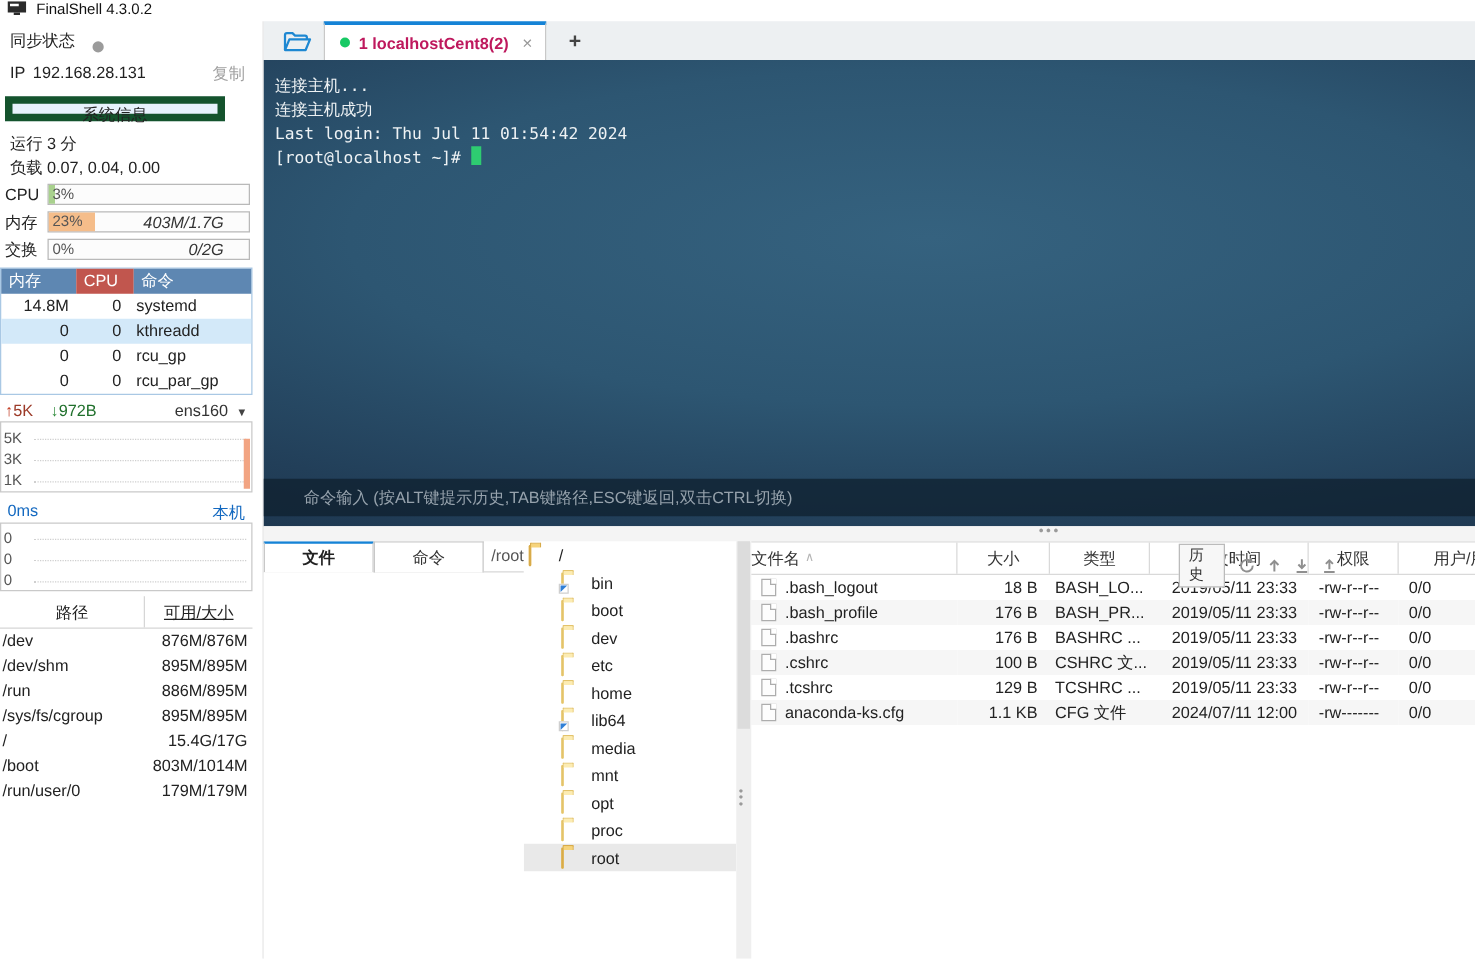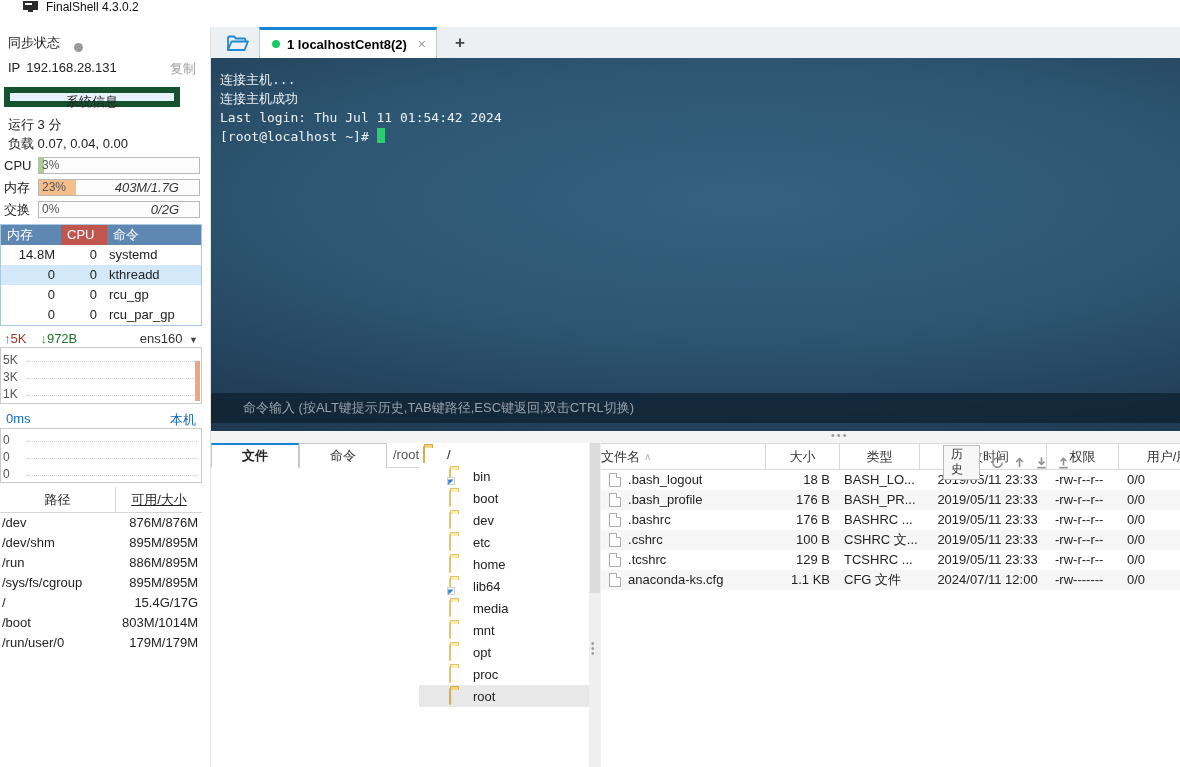--- a/index.html
+++ b/index.html
@@ -1,20 +1,20 @@
 <!DOCTYPE html>
 <html><head>
 <meta charset="utf-8">
 <style>
   * { margin:0; padding:0; box-sizing:border-box; }
   html,body { width:1180px; height:767px; overflow:hidden; background:#fff;
     font-family:"Liberation Sans","DejaVu Sans",sans-serif; font-size:13px; color:#222; }
 
   
-  #titlebar { height:27px; display:flex; align-items:flex-start; padding-left:23px; background:#fff; }
+  #titlebar { height:17px; display:flex; align-items:flex-start; padding-left:6px; background:#fff; }
   #titlebar .appicon { width:15px; height:12px; margin:1px 8px 0 0; }
   #titlebar .title { font-size:12px; color:#111; line-height:14px; }
 
   #app-row { display:flex; height:750px; }
 
   
   #sidebar { position:relative; width:202px; height:750px; background:#fff; flex:none; }
   .abs { position:absolute; }
   .muted { color:#a0a0a0; }
   #sync-row { top:7px; left:8px; right:4px; display:flex; align-items:flex-end; }
@@ -76,21 +76,21 @@
   #main { width:978px; display:flex; flex-direction:column; border-left:1px solid #e4e4e4; margin-left:-1px; }
   #main { margin-left:8px; width:970px; }
 
   #tabbar { height:31px; background:#edf0f2; position:relative; flex:none; }
   #folder-btn { position:absolute; left:8px; top:3px; width:38px; height:26px;
     display:flex; align-items:center; justify-content:center; cursor:pointer; }
   #term-tab { position:absolute; left:48px; top:0; height:31px; width:178px; background:#fff;
     border-top:3px solid #1583d6; border-left:1px solid #c8c8c8; border-right:1px solid #c8c8c8;
     display:flex; align-items:center; padding:0 8px 0 12px; cursor:pointer; }
   #term-tab .gdot { width:8px; height:8px; border-radius:50%; background:#17c964; margin-right:7px; flex:none; }
-  #term-tab .tlabel { font-weight:bold; color:#000000; white-space:nowrap; }
+  #term-tab .tlabel { font-weight:bold; color:#be185d; white-space:nowrap; }
   #term-tab .tclose { margin-left:auto; color:#999; font-size:14px; padding:0 2px; }
   #newtab-btn { position:absolute; left:238px; top:5px; width:22px; height:22px; text-align:center;
     line-height:22px; font-size:17px; font-weight:bold; color:#444; cursor:pointer; }
 
   #terminal { height:373px; position:relative; flex:none;
     background:radial-gradient(ellipse 120% 90% at 55% 38%, #35627f 0%, #2d5672 40%, #223f59 70%, #192e45 100%); }
   #term-text { position:absolute; left:9px; top:12px;
     font-family:"DejaVu Sans Mono","Liberation Mono",monospace; font-size:13px; line-height:19px; color:#eef2f4;
     white-space:pre; }
   #cursor { display:inline-block; width:8px; height:15px; background:#2ecc71; vertical-align:-2px; }

